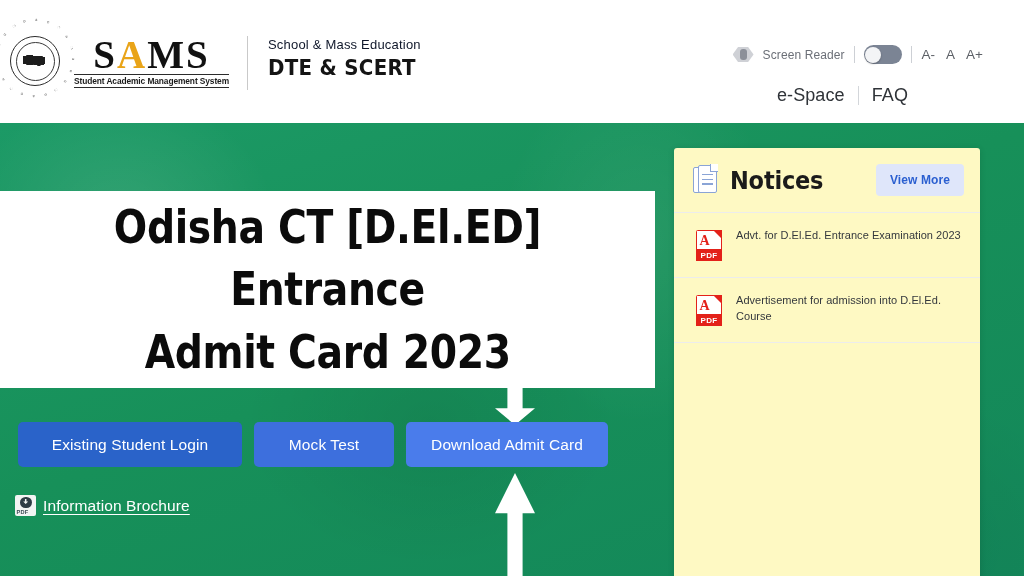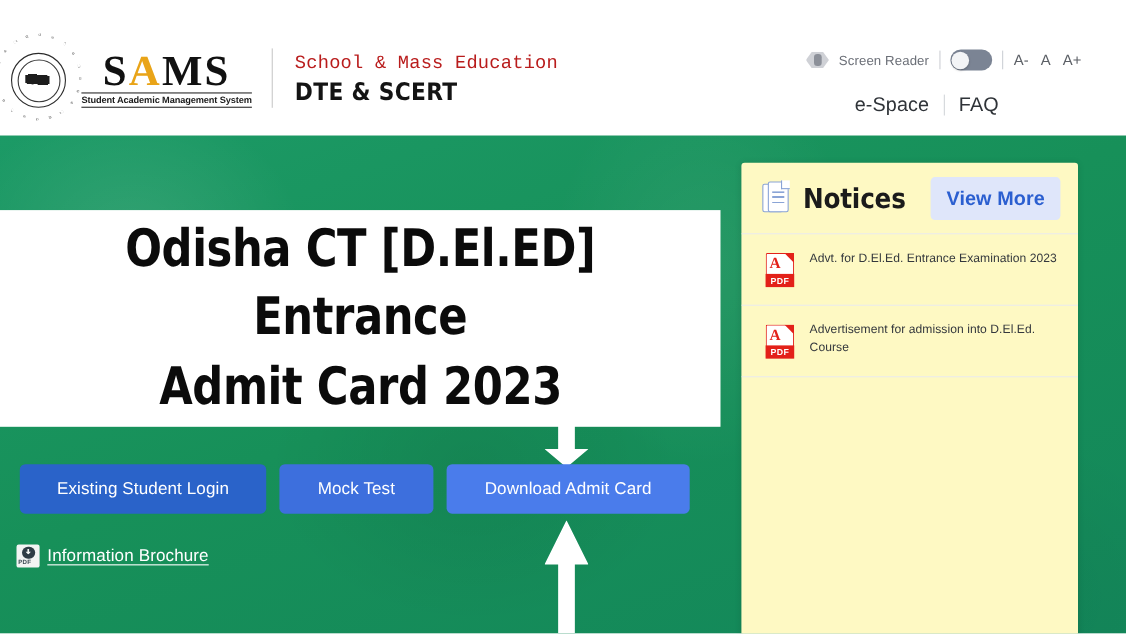--- a/index.html
+++ b/index.html
@@ -19,21 +19,21 @@
     left: 0; top: 0;
     width: 1024px; height: 123px;
     background: #ffffff;
     z-index: 5;
   }
 
   .brand {
     position: absolute;
     left: 10px; top: 36px;
     display: flex;
-    align-items: flex-end;
+    align-items: flex-start;
     height: 62px;
   }
 
   .emblem {
     width: 50px; height: 50px;
     border-radius: 50%;
     border: 1.6px solid #2b2b2b;
     position: relative;
     flex: 0 0 auto;
     background: #fff;
@@ -102,24 +102,24 @@
     background: #c9c9c9;
     margin: 0 20px 0 18px;
   }
 
   .dept {
     display: flex;
     flex-direction: column;
     justify-content: center;
   }
   .dept-top {
-    font-size: 17px;
-    color: #b91c1c;
+    font-size: 13px;
+    color: #0f172a;
     letter-spacing: 0.2px;
-    font-family: Liberation Mono, monospace;
+    font-family: Liberation Sans, sans-serif;
     font-stretch: condensed;
     line-height: 1.35;
   }
   .dept-bot {
     font-size: 22px;
     font-weight: 700;
     color: #141414;
     letter-spacing: 0.3px;
     font-family: "DejaVu Sans", sans-serif;
     font-stretch: condensed;
@@ -253,21 +253,21 @@
     display: flex;
     align-items: center;
     justify-content: center;
     letter-spacing: 0.1px;
     cursor: pointer;
     border: none;
     font-family: "Liberation Sans", sans-serif;
   }
   .btn-1 { width: 224px; background: #2a63c9; }
   .btn-2 { width: 140px; background: #3d6fdd; }
-  .btn-3 { width: 221px; background: #4a7ceb; }
+  .btn-3 { width: 202px; background: #4a7ceb; }
 
   
   .link-row {
     position: absolute;
     left: 15px; top: 372px;
     display: flex;
     align-items: flex-start;
     gap: 52px;
   }
   .plink {
@@ -394,21 +394,21 @@
     font-weight: 700;
     font-size: 25px;
     color: #1b1b1b;
     letter-spacing: -0.2px;
     flex: 0 0 auto;
   }
   .view-more {
     margin-left: auto;
     background: #dfe6fa;
     color: #2b5fd0;
-    font-size: 18px;
+    font-size: 12px;
     font-weight: 700;
     padding: 9px 14px;
     border-radius: 4px;
     cursor: pointer;
     border: none;
     font-family: "Liberation Sans", sans-serif;
     letter-spacing: 0.1px;
   }
 
   .notice-item {

